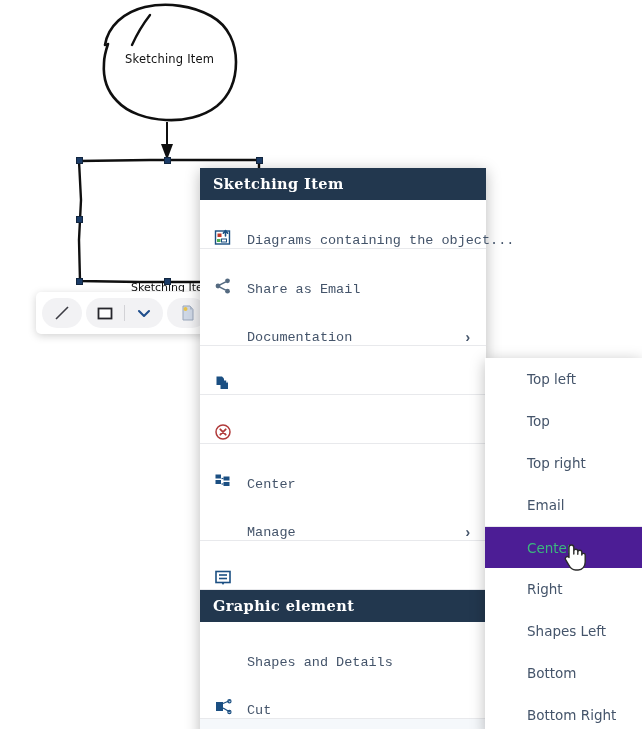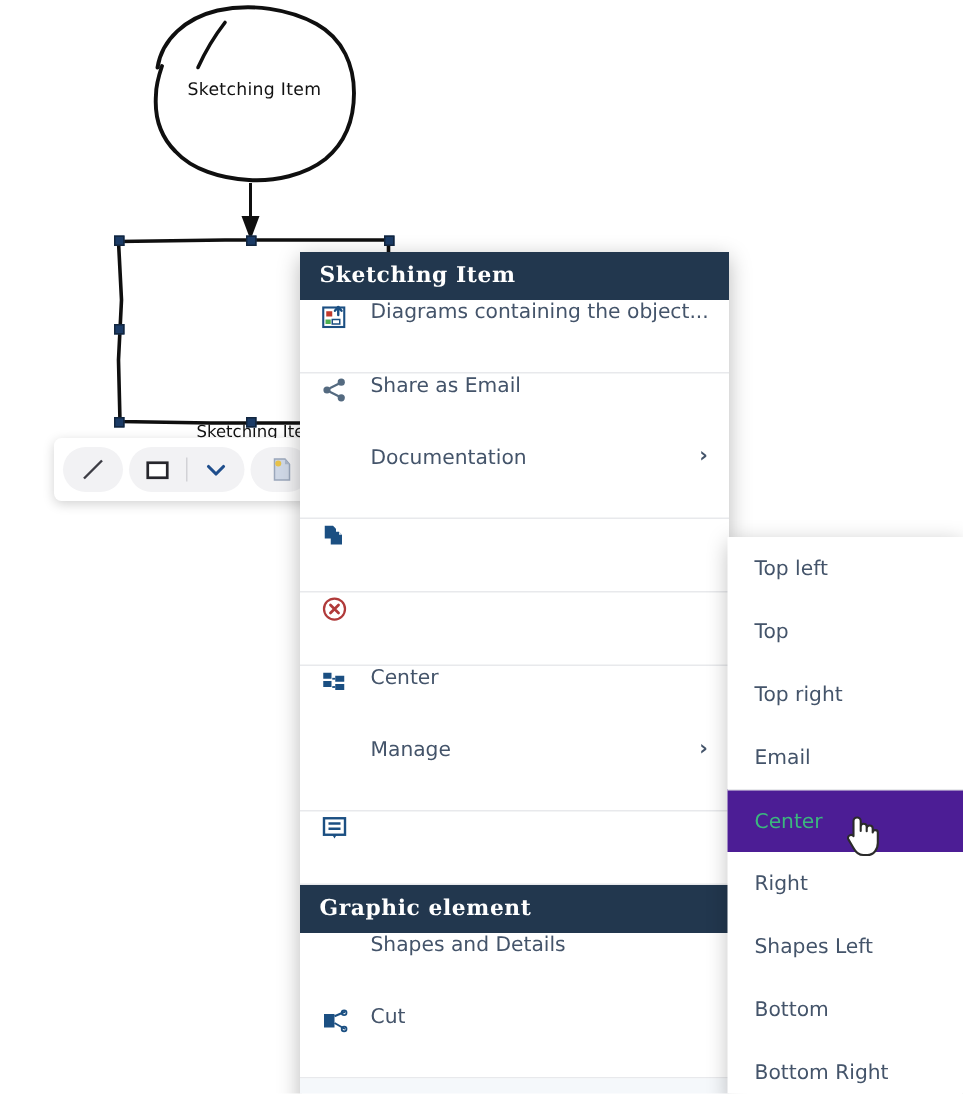--- a/index.html
+++ b/index.html
@@ -126,26 +126,27 @@
     padding: 9px 0 9px 13px;
     height: 14px;
     line-height: 14px;
   }
   .menu-group {
     border-bottom: 1px solid #e8e9ec;
   }
   .menu-group:last-child { border-bottom: none; }
   .menu-item {
     display: flex;
-    align-items: flex-start;
+    align-items: flex-end;
     height: 48px;
     padding: 0 14px 0 12px;
     cursor: pointer;
     position: relative;
     box-sizing: border-box;
+    font-family: Liberation Mono, monospace;
   }
   .menu-item .mi-icon {
     width: 22px;
     height: 22px;
     flex: 0 0 22px;
     display: flex;
     align-items: center;
     justify-content: center;
     margin-right: 13px;
   }
@@ -175,21 +176,21 @@
     width: 157px;
     background: #ffffff;
     box-shadow: 0 3px 14px rgba(0,0,0,0.26);
     z-index: 30;
     box-sizing: border-box;
   }
   .sub-item {
     height: 42px;
     display: flex;
     align-items: center;
-    padding-left: 18px;
+    padding-left: 42px;
     font-size: 13.5px;
     color: #44546a;
     cursor: pointer;
     box-sizing: border-box;
     white-space: nowrap;
   }
   .sub-item.sub-sep {
     border-top: 1px solid #e8e9ec;
   }
   .sub-item.active {

